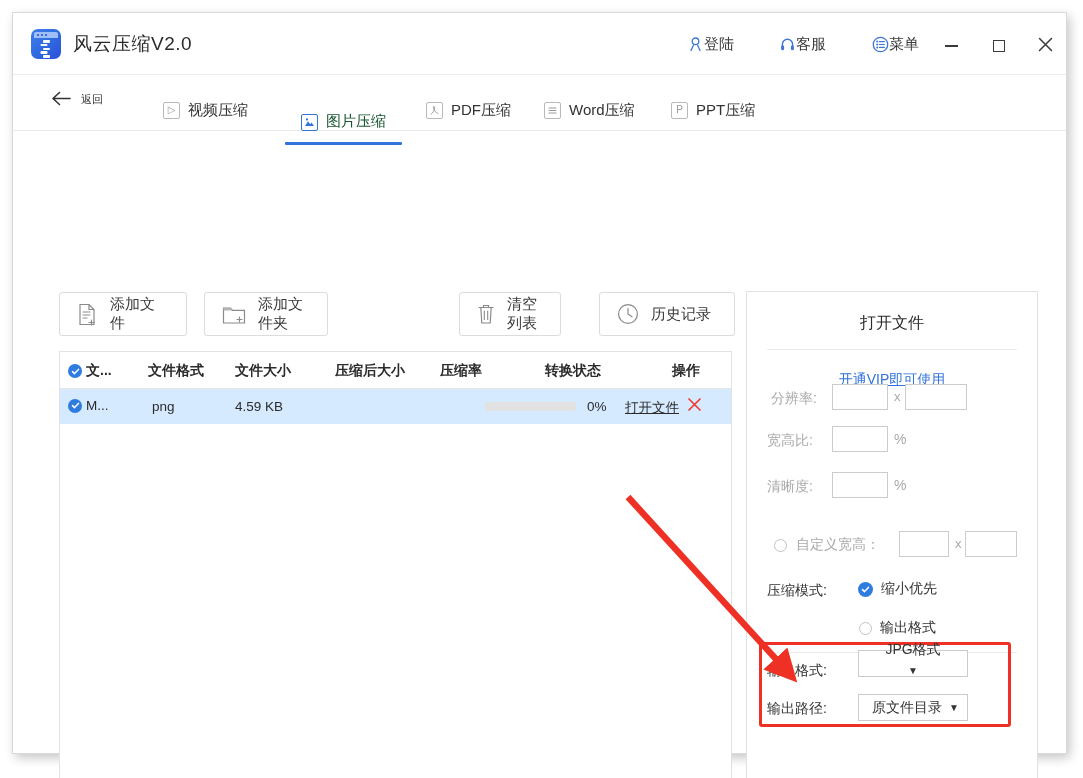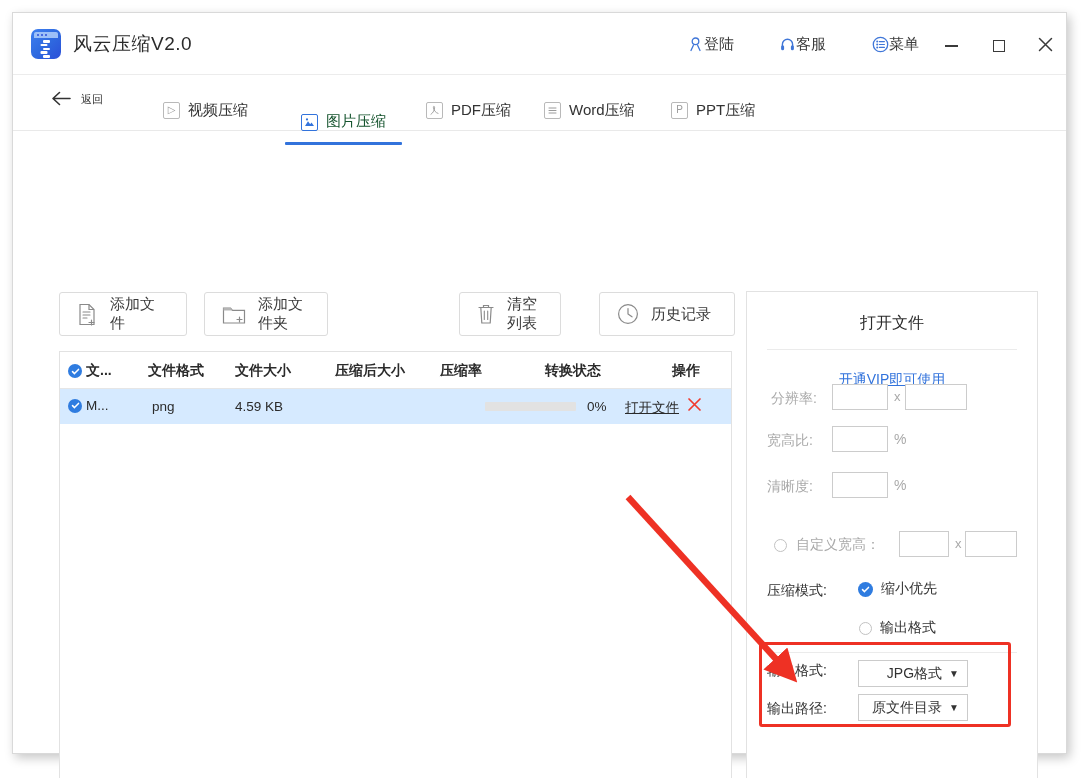--- a/index.html
+++ b/index.html
@@ -283,21 +283,21 @@
   #lbl-fmt { left: 20px; top: 370px; color: #333; }
   #lbl-path { left: 20px; top: 408px; color: #333; }
   .sel {
     position: absolute;
     border: 1px solid #cbcbcb; background: #fff;
     height: 27px; width: 110px;
     display: flex; align-items: center; justify-content: flex-end;
     padding: 0 8px; gap: 7px;
     font-size: 14px; color: #333; cursor: pointer;
   }
-  #sel-fmt { left: 111px; top: 368px; }
+  #sel-fmt { left: 111px; top: 358px; flex-direction: column; }
   #sel-path { left: 111px; top: 402px; }
   .caret { font-size: 10px; color: #333; line-height: 1; }
 
   
   #arrow { position: absolute; left: 0; top: 0; width: 1083px; height: 778px; pointer-events: none; }
 </style>
 </head>
 <body>
 
 <div id="stage">

